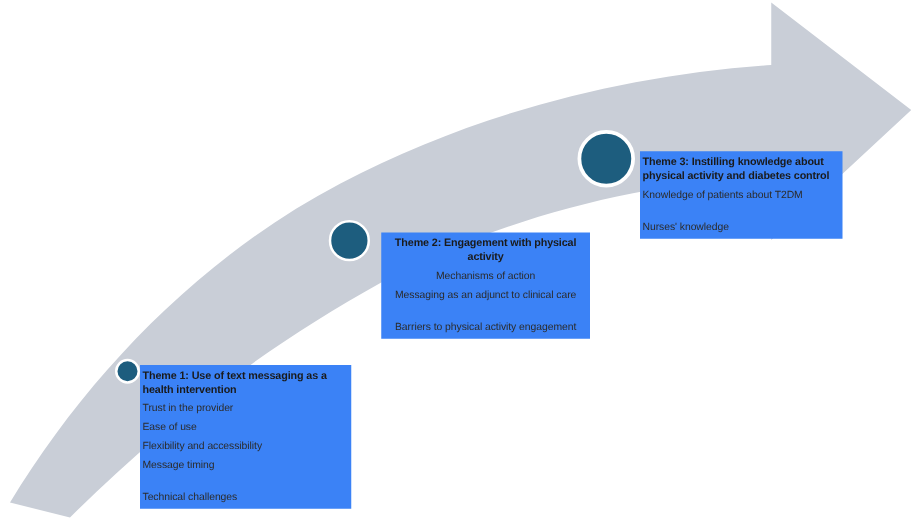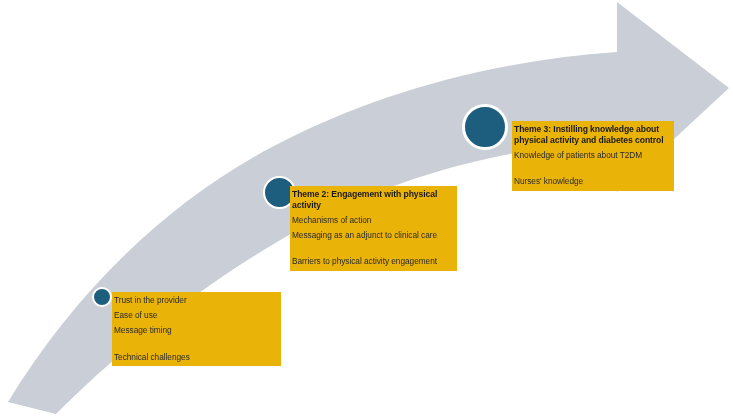--- a/index.html
+++ b/index.html
@@ -20,21 +20,21 @@
   }
   #arrow-layer {
     position: absolute;
     left: 0;
     top: 0;
     width: 733px;
     height: 419px;
   }
   .theme-block {
     position: absolute;
-    background: #eab308;
+    background: #3b82f6;
   }
   .theme-title {
     font-weight: bold;
     font-size: 8.6px;
     line-height: 11.4px;
     color: #1a1a1a;
     letter-spacing: -0.01em;
     margin: 0 0 3px 0;
   }
   .theme-item {
@@ -63,24 +63,25 @@
   #circle-1 {
     left: 92px;
     top: 287px;
     width: 20px;
     height: 20px;
     background: #1d5d7e;
     border: 2.2px solid #ffffff;
   }
   
   #block-2 {
-    left: 290px;
+    left: 305px;
     top: 186px;
     width: 163px;
     padding: 3px 2px 4px 2px;
+    text-align: center;
   }
   #circle-2 {
     left: 263px;
     top: 176px;
     width: 33px;
     height: 33px;
     background: #1d5d7e;
     border: 2.6px solid #ffffff;
   }
   
@@ -113,22 +114,24 @@
              L 729,88
              L 617,192
              L 617,140
              C 505,148 398,175 305,226
              C 205,281 120,350 56,414
              L 8,402 Z"></path>
   </svg>
 
   <div class="node-circle" id="circle-1"></div>
   <div class="theme-block" id="block-1">
+    <div class="theme-title">Theme 1: Use of text messaging as a health intervention</div>
     <div class="theme-item">Trust in the provider</div>
     <div class="theme-item">Ease of use</div>
+    <div class="theme-item">Flexibility and accessibility</div>
     <div class="theme-item">Message timing</div>
     <div class="theme-item">Technical challenges</div>
   </div>
 
   <div class="node-circle" id="circle-2"></div>
   <div class="theme-block" id="block-2">
     <div class="theme-title">Theme 2: Engagement with physical activity</div>
     <div class="theme-item">Mechanisms of action</div>
     <div class="theme-item">Messaging as an adjunct to clinical care</div>
     <div class="theme-item">Barriers to physical activity engagement</div>

